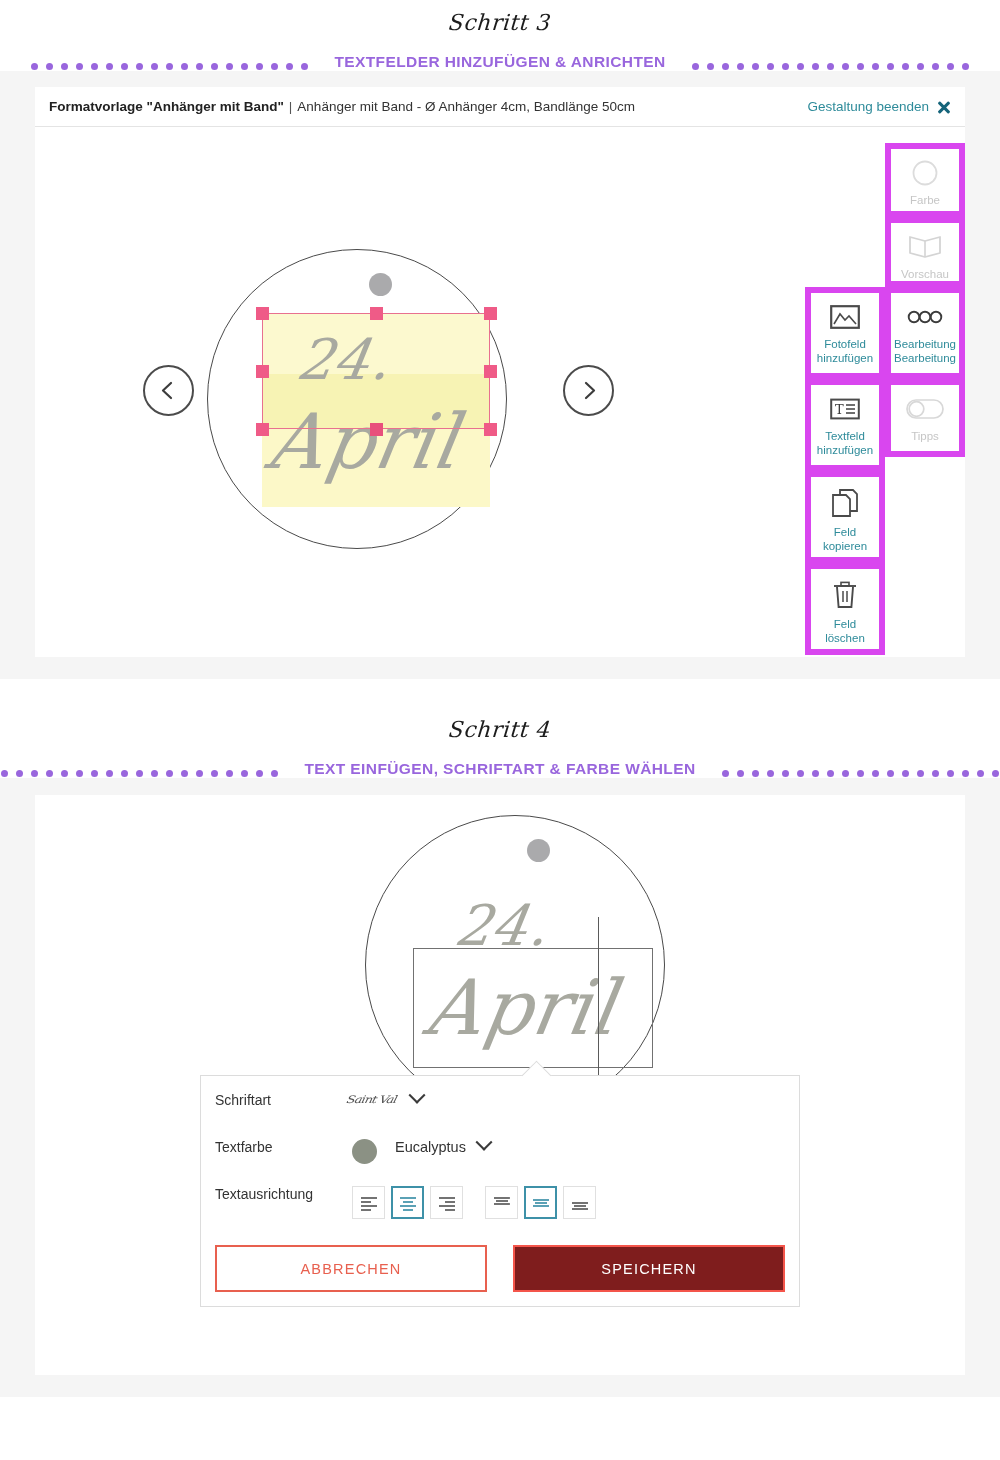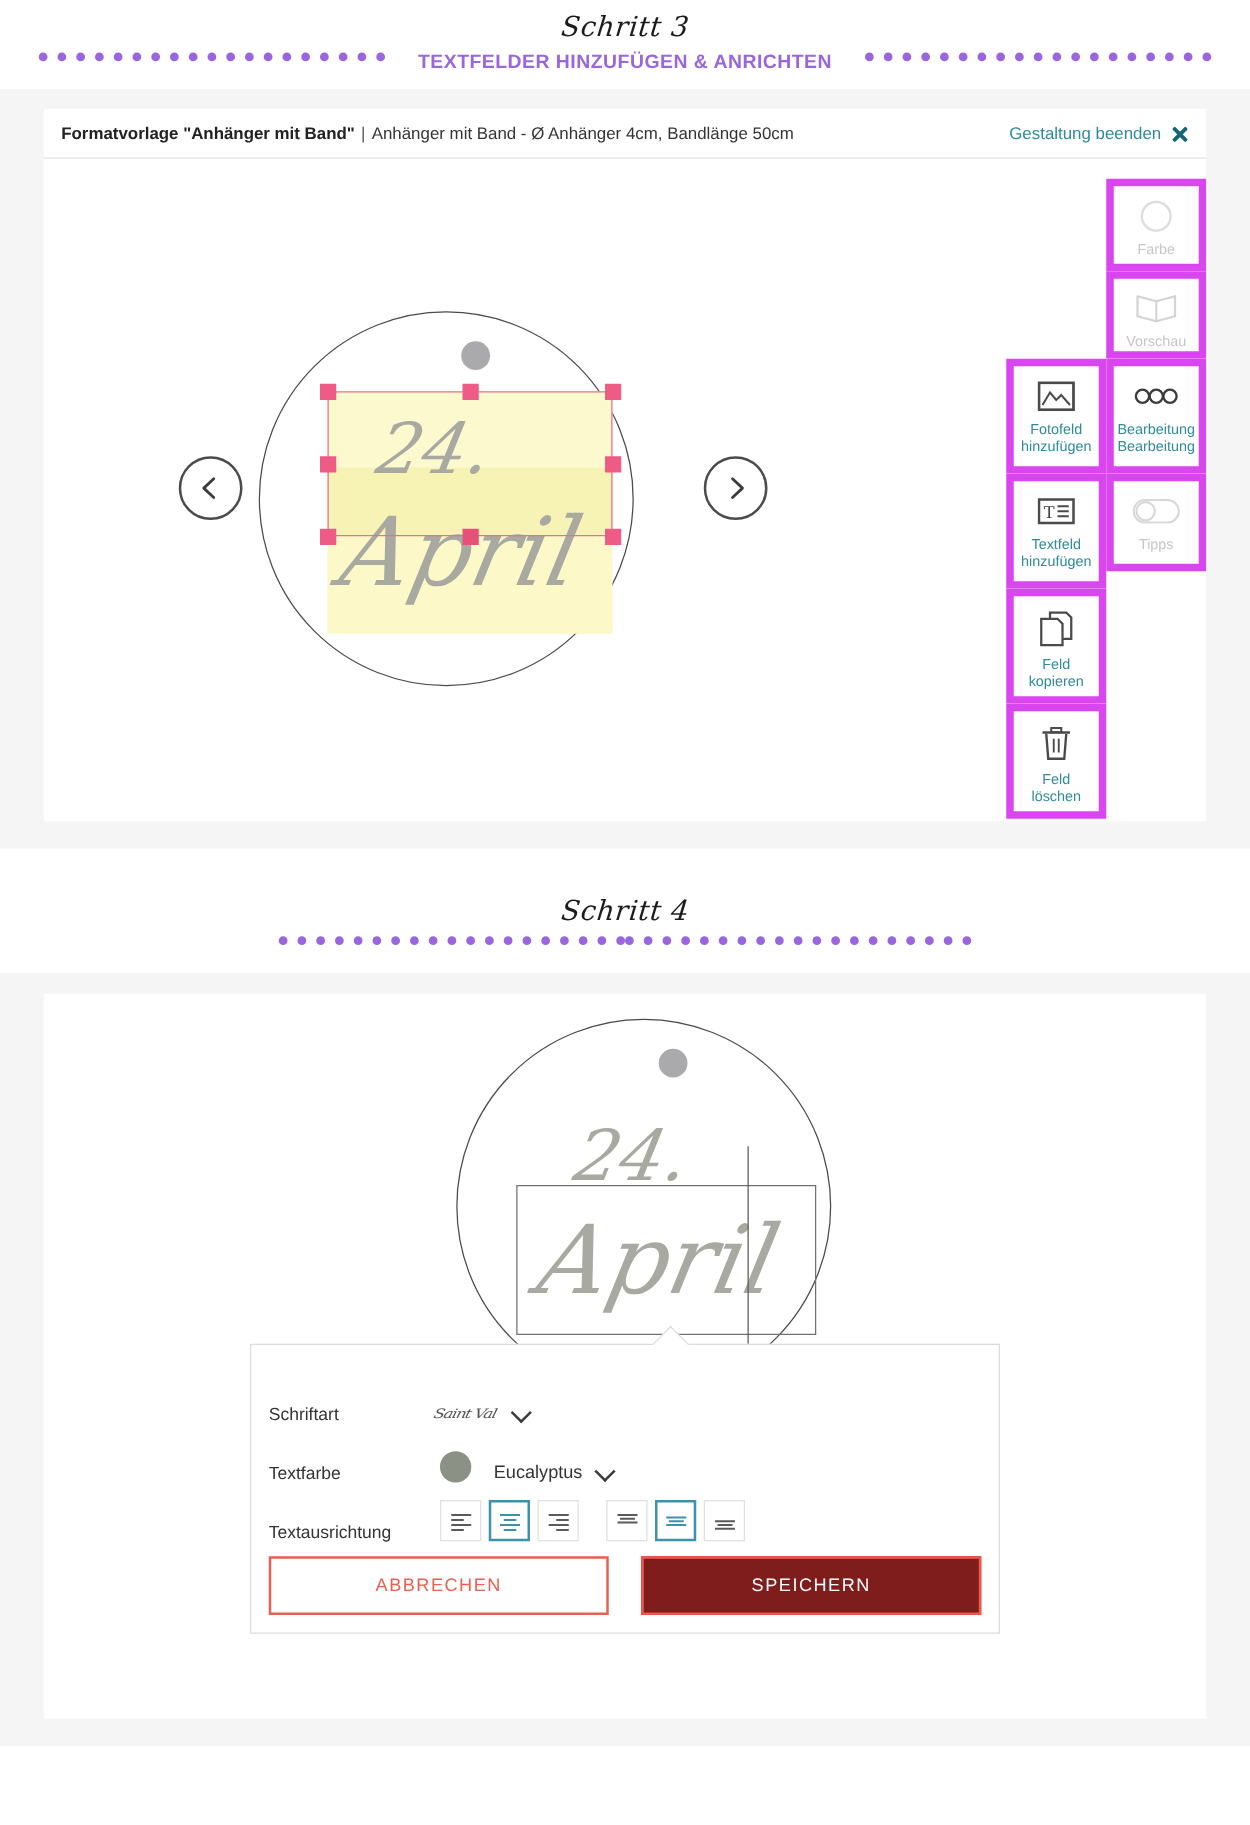--- a/index.html
+++ b/index.html
@@ -26,21 +26,21 @@
     font-size: 22px;
     color: #1c1c1c;
     letter-spacing: 0.5px;
     transform: skewX(-6deg);
     display: inline-block;
     padding-bottom: 2px;
   }
   .step-title-row {
     position: relative;
     display: flex;
-    align-items: flex-start;
+    align-items: flex-end;
     justify-content: center;
     height: 30px;
     margin-top: 4px;
   }
   .dots {
     flex: 0 0 auto;
     height: 9px;
     display: flex;
     align-items: center;
     gap: 8px;
@@ -263,21 +263,21 @@
     position: absolute;
     left: 325px; top: -11px;
     width: 20px; height: 20px;
     background: #ffffff;
     border-left: 1px solid #dcdcdc;
     border-top: 1px solid #dcdcdc;
     transform: rotate(45deg);
   }
   .srow {
     display: flex;
-    align-items: flex-end;
+    align-items: flex-start;
     height: 47px;
   }
   .srow .slabel {
     width: 132px;
     font-size: 14px;
     color: #333;
     flex: 0 0 auto;
   }
   .chev {
     display: inline-block;
@@ -591,20 +591,21 @@
         <i></i>
         <i></i>
         <i></i>
         <i></i>
         <i></i>
         <i></i>
         <i></i>
         <i></i>
         <i></i>
       </div>
+    <div class="step-title">TEXT EINFÜGEN, SCHRIFTART &amp; FARBE WÄHLEN</div>
     <div class="dots right">
         <i></i>
         <i></i>
         <i></i>
         <i></i>
         <i></i>
         <i></i>
         <i></i>
         <i></i>
         <i></i>

